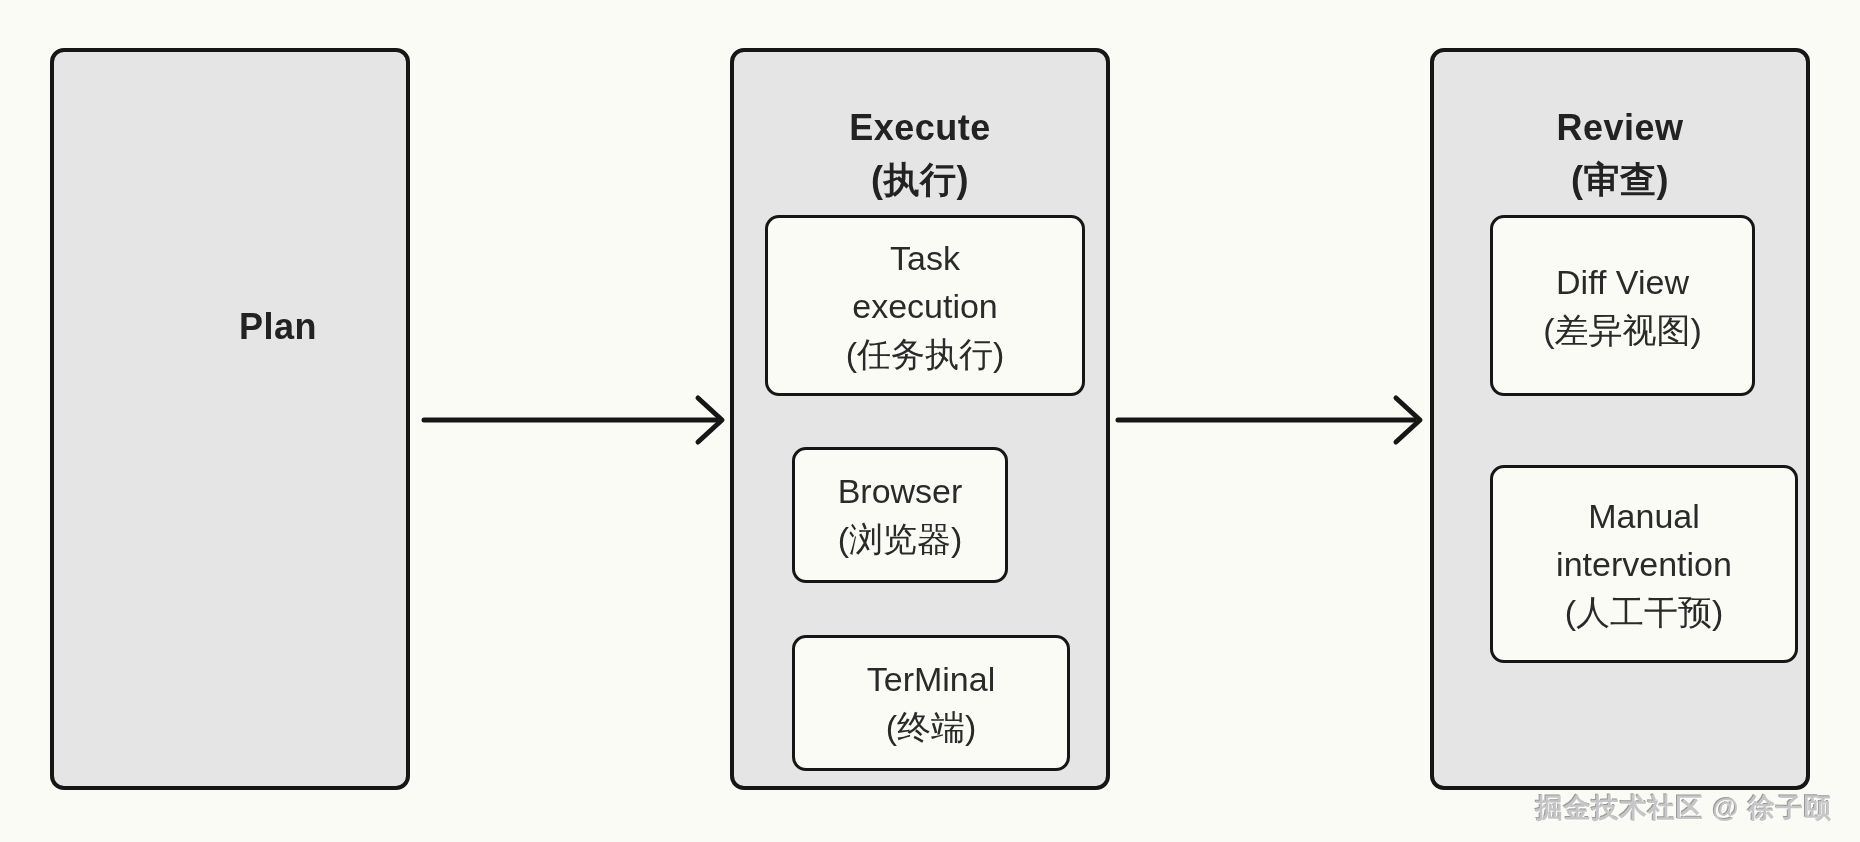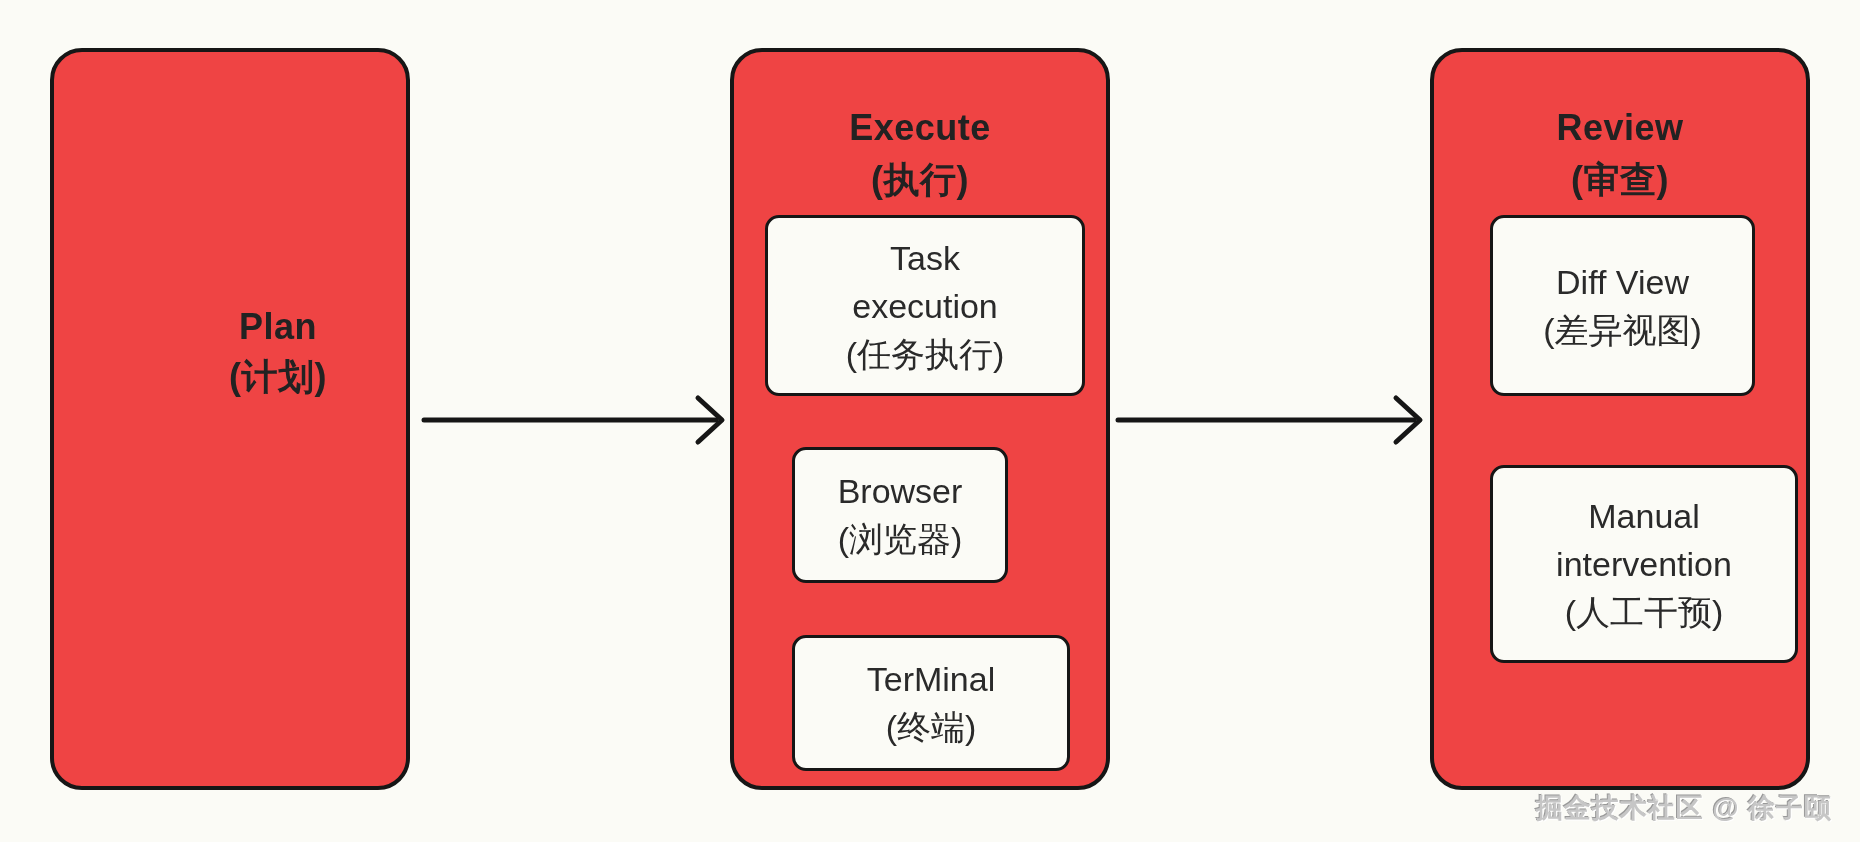--- a/index.html
+++ b/index.html
@@ -28,22 +28,22 @@
     stroke-width: 5;
     fill: none;
     stroke-linecap: round;
     stroke-linejoin: round;
   }
   .stage {
     position: absolute;
     top: 48px;
     height: 742px;
     border: 4px solid #161616;
-    border-radius: 32px;
-    background: #ef4444;
+    border-radius: 14px;
+    background: #e5e5e5;
     box-sizing: border-box;
   }
   .stage.plan    { left: 50px;   width: 360px; }
   .stage.execute { left: 730px;  width: 380px; }
   .stage.review  { left: 1430px; width: 380px; }
 
   .stage-title {
     position: absolute;
     left: 0;
     width: 100%;
@@ -115,21 +115,20 @@
     </g>
     <g>
       <path d="M1620 396 L1620 448"></path>
       <path d="M1603 440 L1620 457 L1637 440"></path>
     </g>
   </svg>
 
   <section class="stage plan">
     <div class="stage-title">
       <div>Plan</div>
-      <div>(计划)</div>
     </div>
   </section>
 
   <section class="stage execute">
     <div class="stage-title">
       <div>Execute</div>
       <div>(执行)</div>
     </div>
     <div class="node task">
       <div>Task</div>

